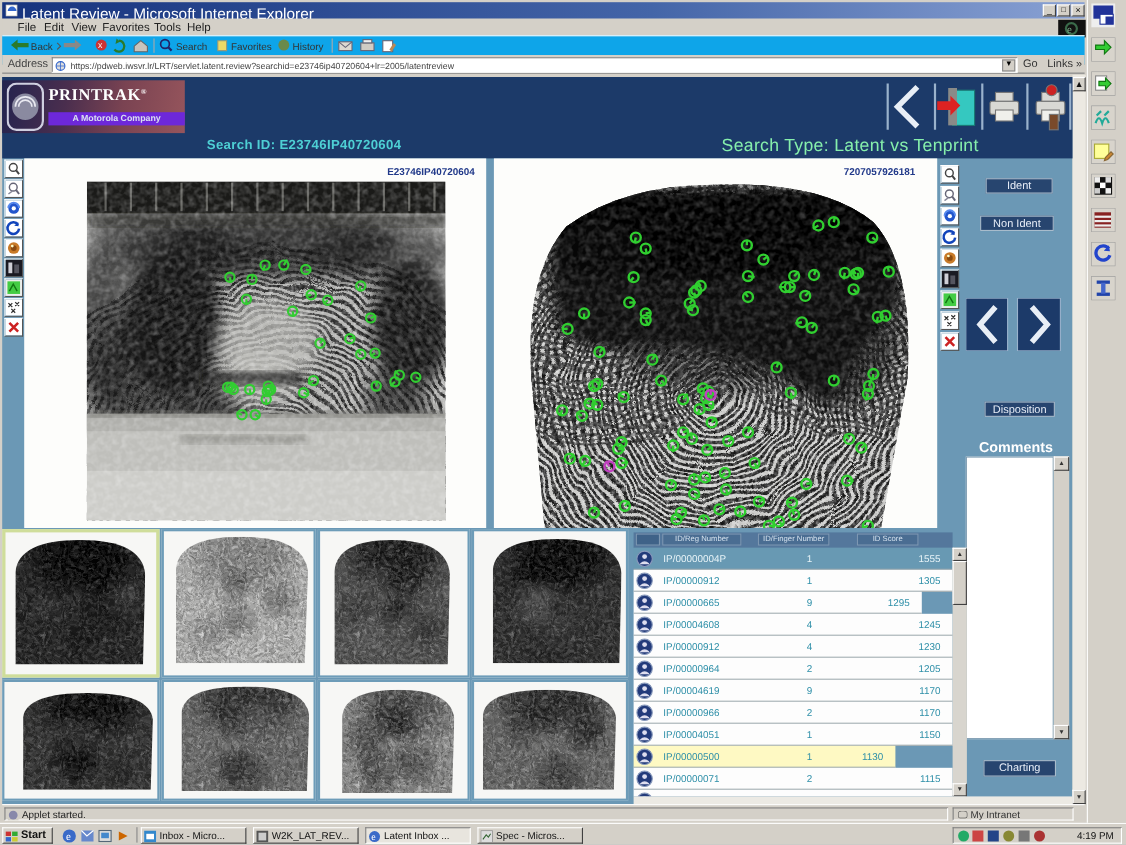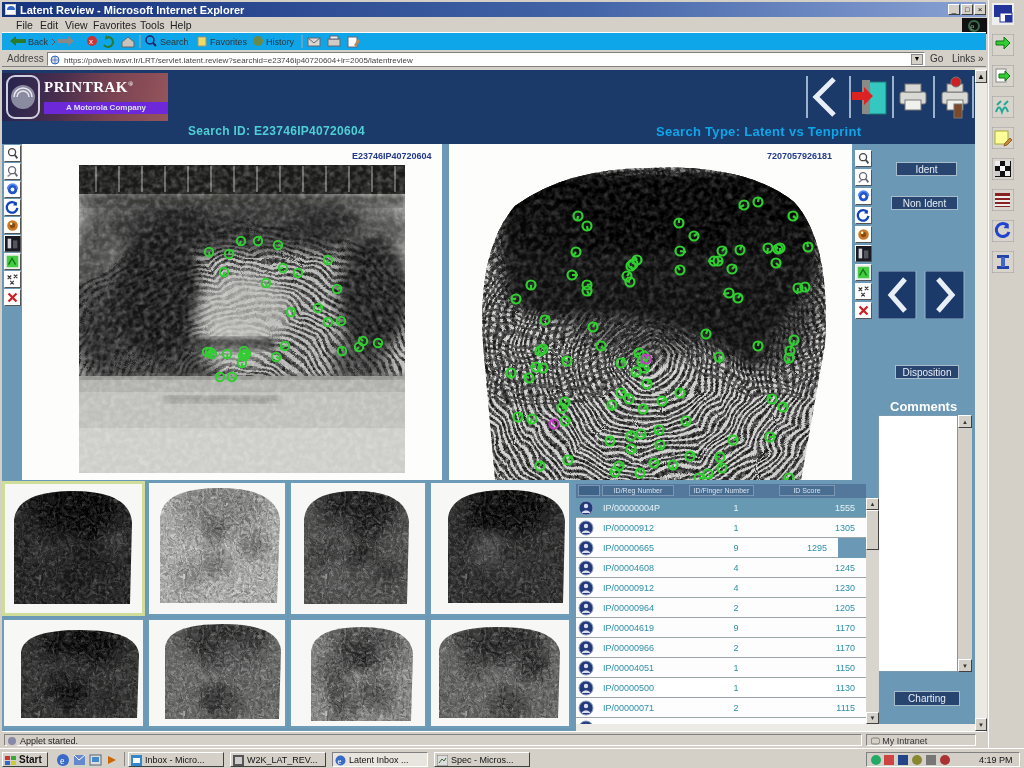--- a/index.html
+++ b/index.html
@@ -51,21 +51,21 @@
 </filter>
 </defs>
 </svg>
 
 <div class="abs" style="left:2px;top:2px;width:984px;height:15px;background:linear-gradient(90deg,#16337e,#4465a8 60%,#8aa2d4)">
  <svg class="abs" style="left:3px;top:2px" width="11" height="11">
       <rect width="11" height="11" fill="#d4d0c8"></rect>
       <rect x="1" y="1" width="9" height="9" fill="#fff"></rect>
       <path d="M2,6 a4,4 0 1 1 8,0" fill="#36c"></path>
     </svg>
- <div class="abs" style="left:18px;top:2px;font-size:11px;font-weight:bold;color:#fff">Latent Review - Microsoft Internet Explorer</div>
+ <div class="abs" style="left:18px;top:2px;font-size:14px;font-weight:normal;color:#fff">Latent Review - Microsoft Internet Explorer</div>
  <div class="abs btn3d" style="left:946px;top:2px;width:12px;height:11px;font-size:8px;text-align:center;line-height:9px">_</div>
  <div class="abs btn3d" style="left:959px;top:2px;width:12px;height:11px;font-size:7px;text-align:center;line-height:10px">□</div>
  <div class="abs btn3d" style="left:972px;top:2px;width:12px;height:11px;font-size:8px;text-align:center;line-height:10px">×</div>
 </div>
 
 <div class="abs" style="left:2px;top:17px;width:984px;height:15px;background:#d4d0c8;font-size:10.5px;color:#222">
  <span class="abs" style="left:14px;top:2px">File</span>
     <span class="abs" style="left:38px;top:2px">Edit</span>
  <span class="abs" style="left:63px;top:2px">View</span>
     <span class="abs" style="left:91px;top:2px">Favorites</span>
@@ -138,21 +138,21 @@
       <rect x="1" y="1" width="32" height="42" rx="8" fill="none" stroke="#cfcfe0" stroke-width="2"></rect>
       <circle cx="17" cy="22" r="12" fill="#8a8aa0"></circle>
       <path d="M8,22 a9,9 0 0 1 18,0 M11,22 a6,6 0 0 1 12,0" stroke="#e8e8f0" fill="none" stroke-width="1.5"></path>
     </svg>
     <div class="abs" style="left:42px;top:6px;font-family:'Liberation Serif',serif;font-size:15px;font-weight:bold;color:#fff;letter-spacing:0.5px">PRINTRAK<span style="font-size:7px;vertical-align:super">®</span></div>
   </div>
   <div class="abs" style="left:42px;top:32px;width:124px;height:12px;background:#6d28d9;color:#d8e0f0;font-size:8px;font-weight:bold;text-align:center;line-height:12px">A Motorola Company</div>
 
 
   <div class="abs" style="left:186px;top:54px;font-size:12px;font-weight:bold;color:#4ecfd4;letter-spacing:0.3px">Search ID: E23746IP40720604</div>
-  <div class="abs" style="left:654px;top:54px;font-size:13px;font-weight:bold;color:#0ea5e9;letter-spacing:0.3px">Search Type: Latent vs Tenprint</div>
+  <div class="abs" style="left:654px;top:54px;font-size:16px;font-weight:normal;color:#86efac;letter-spacing:0.3px">Search Type: Latent vs Tenprint</div>
 
   <svg class="abs" style="left:802px;top:4px" width="171px" height="46">
     <g stroke="#9ab2cc" stroke-width="2">
         <line x1="3" y1="2" x2="3" y2="44"></line>
         <line x1="46" y1="2" x2="46" y2="44"></line>
         <line x1="89" y1="2" x2="89" y2="44"></line>
         <line x1="130" y1="2" x2="130" y2="44"></line>
         <line x1="169" y1="2" x2="169" y2="44"></line>
       </g>
     <path d="M30,5 L12,23 L30,41" fill="none" stroke="#e8eef6" stroke-width="5"></path>
@@ -1264,21 +1264,21 @@
 <div style="position:absolute;left:576px;top:658px;width:290px;height:20px;background:#fdfdfd;border-bottom:1px solid #9aa5a8">
     <div style="position:absolute;left:2px;top:2px"><svg width="16" height="16" viewBox="0 0 16 16">
         <circle cx="8" cy="8" r="7" fill="#223a7a" stroke="#8899bb"></circle>
         <circle cx="8" cy="6" r="2.2" fill="#dde"></circle>
         <path d="M4,12 Q8,8.5 12,12 L12,13 L4,13 Z" fill="#dde"></path>
       </svg></div>
     <div style="position:absolute;left:27px;top:5px;font-size:9px;color:#2e8fa8">IP/00004051</div>
     <div style="position:absolute;left:150px;top:5px;width:20px;text-align:center;font-size:9px;color:#2e8fa8">1</div>
     <div style="position:absolute;right:11px;top:5px;font-size:9px;color:#2e8fa8">1150</div>
   </div>
-<div style="position:absolute;left:576px;top:678px;width:290px;height:20px;background:#ffffff;border-bottom:1px solid #9aa5a8">
+<div style="position:absolute;left:576px;top:678px;width:238px;height:20px;background:#fef9c3;border-bottom:1px solid #9aa5a8">
     <div style="position:absolute;left:2px;top:2px"><svg width="16" height="16" viewBox="0 0 16 16">
         <circle cx="8" cy="8" r="7" fill="#223a7a" stroke="#8899bb"></circle>
         <circle cx="8" cy="6" r="2.2" fill="#dde"></circle>
         <path d="M4,12 Q8,8.5 12,12 L12,13 L4,13 Z" fill="#dde"></path>
       </svg></div>
     <div style="position:absolute;left:27px;top:5px;font-size:9px;color:#2e8fa8">IP/00000500</div>
     <div style="position:absolute;left:150px;top:5px;width:20px;text-align:center;font-size:9px;color:#2e8fa8">1</div>
     <div style="position:absolute;right:11px;top:5px;font-size:9px;color:#2e8fa8">1130</div>
   </div>
 <div style="position:absolute;left:576px;top:698px;width:290px;height:20px;background:#fdfdfd;border-bottom:1px solid #9aa5a8">

